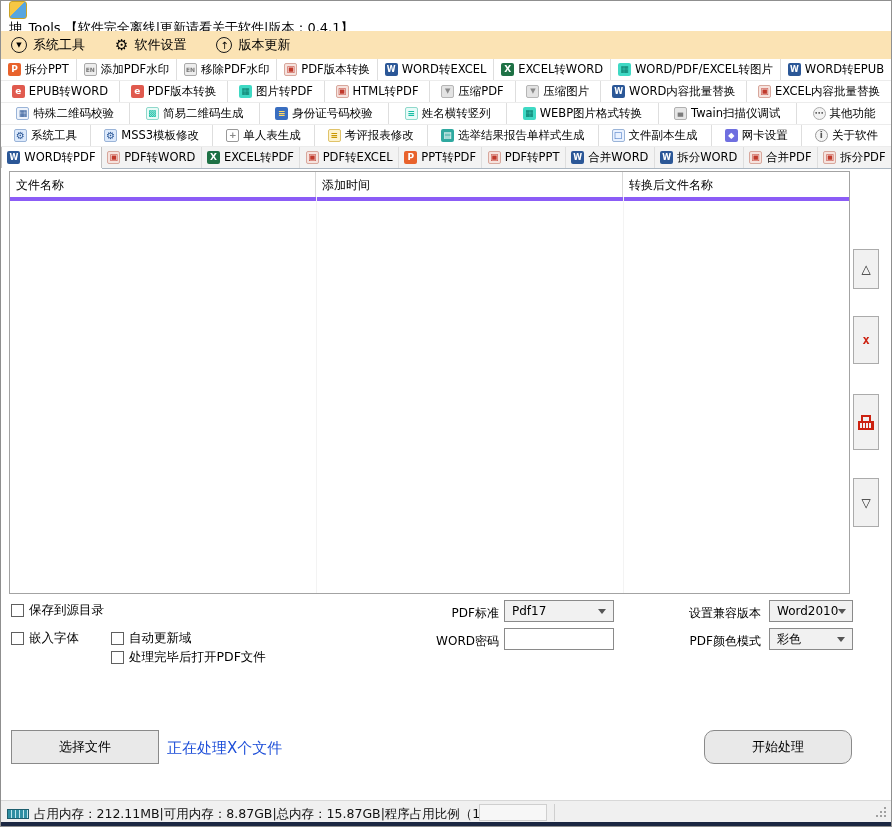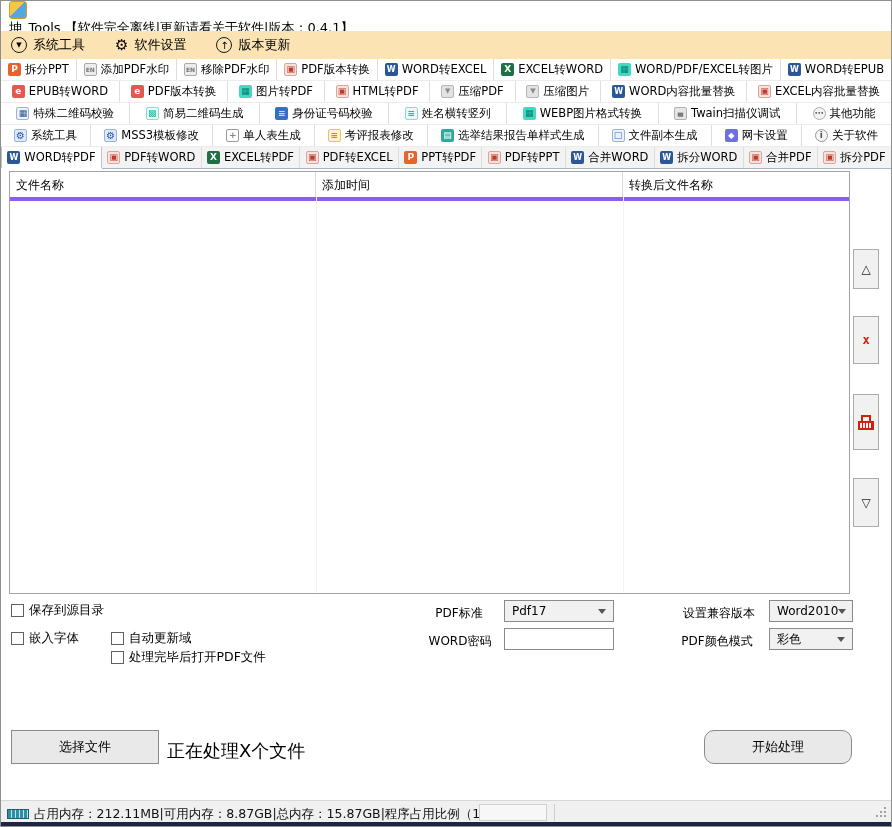--- a/index.html
+++ b/index.html
@@ -51,31 +51,31 @@
             display:flex;align-items:center;justify-content:center;box-sizing:border-box;cursor:default;}
   .tri{font-size:12px;color:#222;}
   .xmark{font-size:12px;font-weight:bold;color:#cc2211;font-family:"DejaVu Sans Mono",monospace;}
   .brush-top{display:block;margin:0 auto;width:6px;height:4px;border:2px solid #cc2211;border-bottom:none;}
   .brush-body{display:block;width:16px;height:9px;border:2px solid #cc2211;box-sizing:border-box;
               background:repeating-linear-gradient(90deg,transparent 0 2px,#cc2211 2px 3px);}
 
   
   .cb-wrap{position:absolute;display:inline-flex;align-items:center;gap:5px;font-size:12.5px;height:16px;cursor:default;}
   .cbx{width:13px;height:13px;border:1px solid #606060;background:#fff;box-sizing:border-box;flex:0 0 auto;}
-  .opt-label{position:absolute;font-size:12px;text-align:center;white-space:nowrap;}
+  .opt-label{position:absolute;font-size:12px;text-align:right;white-space:nowrap;}
   .combo{position:absolute;height:22px;background:#f1f1f1;border:1px solid #8a8a8a;box-sizing:border-box;
          display:flex;align-items:center;justify-content:space-between;padding:0 7px;font-size:12px;cursor:default;}
   .caret{width:0;height:0;border-left:4px solid transparent;border-right:4px solid transparent;border-top:5px solid #555;}
   .pw-input{position:absolute;height:22px;box-sizing:border-box;border:1px solid #8a8a8a;background:#fff;
             font-size:12px;padding:0 4px;}
 
   
   .big-btn{position:absolute;width:148px;height:34px;background:#e9e9e9;border:1px solid #8a8a8a;
            display:flex;align-items:center;justify-content:center;font-size:13px;box-sizing:border-box;cursor:default;}
-  .processing{position:absolute;left:166px;top:738px;font-size:18px;color:#000000;}
+  .processing{position:absolute;left:166px;top:738px;font-size:15px;color:#1d4ed8;}
 
   
   .statusbar{position:absolute;left:0;right:0;top:799px;height:24px;background:#f0f0f0;border-top:1px solid #d8d8d8;
              box-sizing:border-box;}
   .chip{position:absolute;left:6px;top:8px;width:22px;height:10px;border:1px solid #1d5e6e;box-sizing:border-box;
         background:repeating-linear-gradient(90deg,#2f8fa3 0 3px,#bfe6ee 3px 4px);}
   .mem-text{position:absolute;left:33px;top:5px;font-size:12.5px;color:#111;white-space:nowrap;}
   .sunken{position:absolute;left:478px;top:3px;width:68px;height:17px;background:#f7f7f7;border:1px solid #cfcfcf;box-sizing:border-box;}
   .sb-sep{position:absolute;left:553px;top:3px;height:17px;border-left:1px solid #cfcfcf;}
   .ver-text{position:absolute;left:563px;top:5px;font-size:12.5px;color:#111;white-space:nowrap;}

